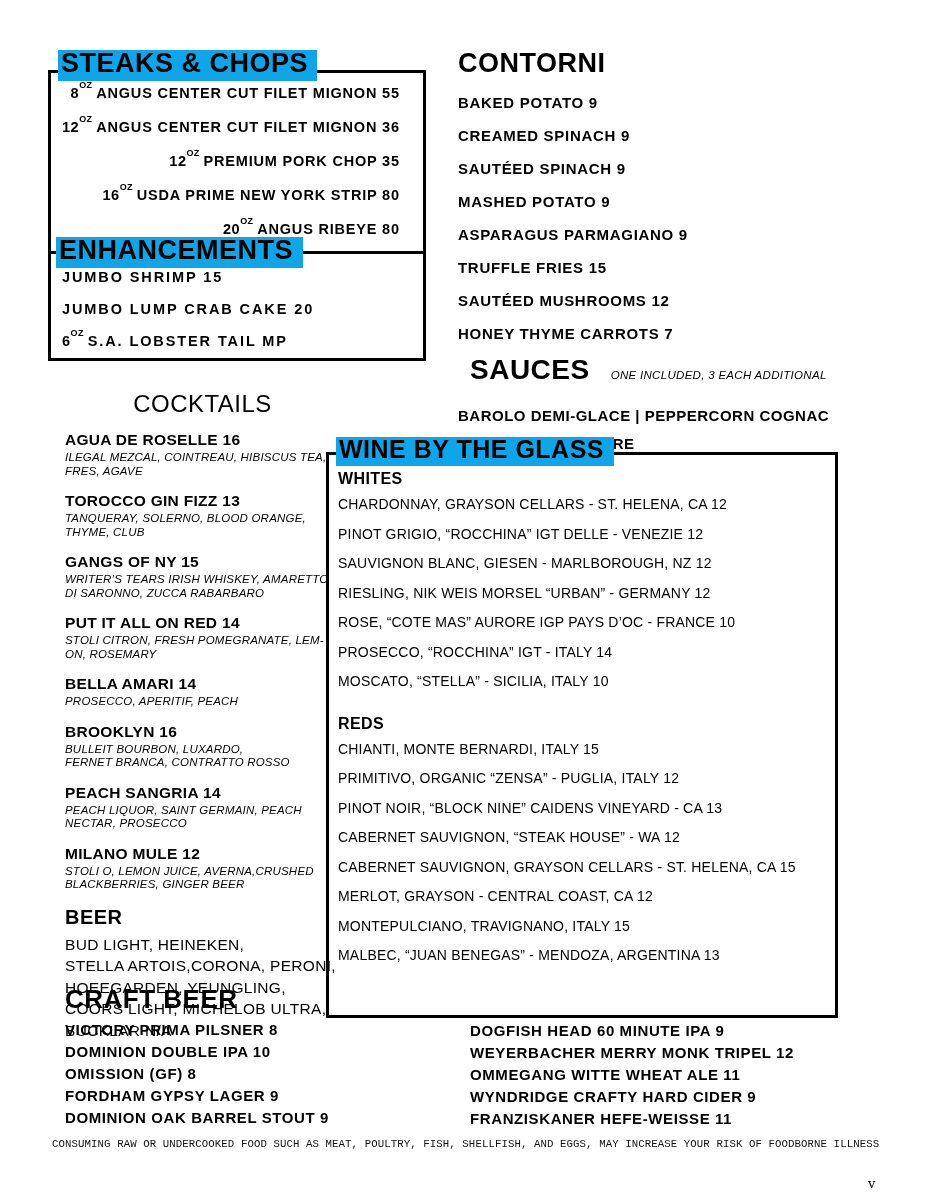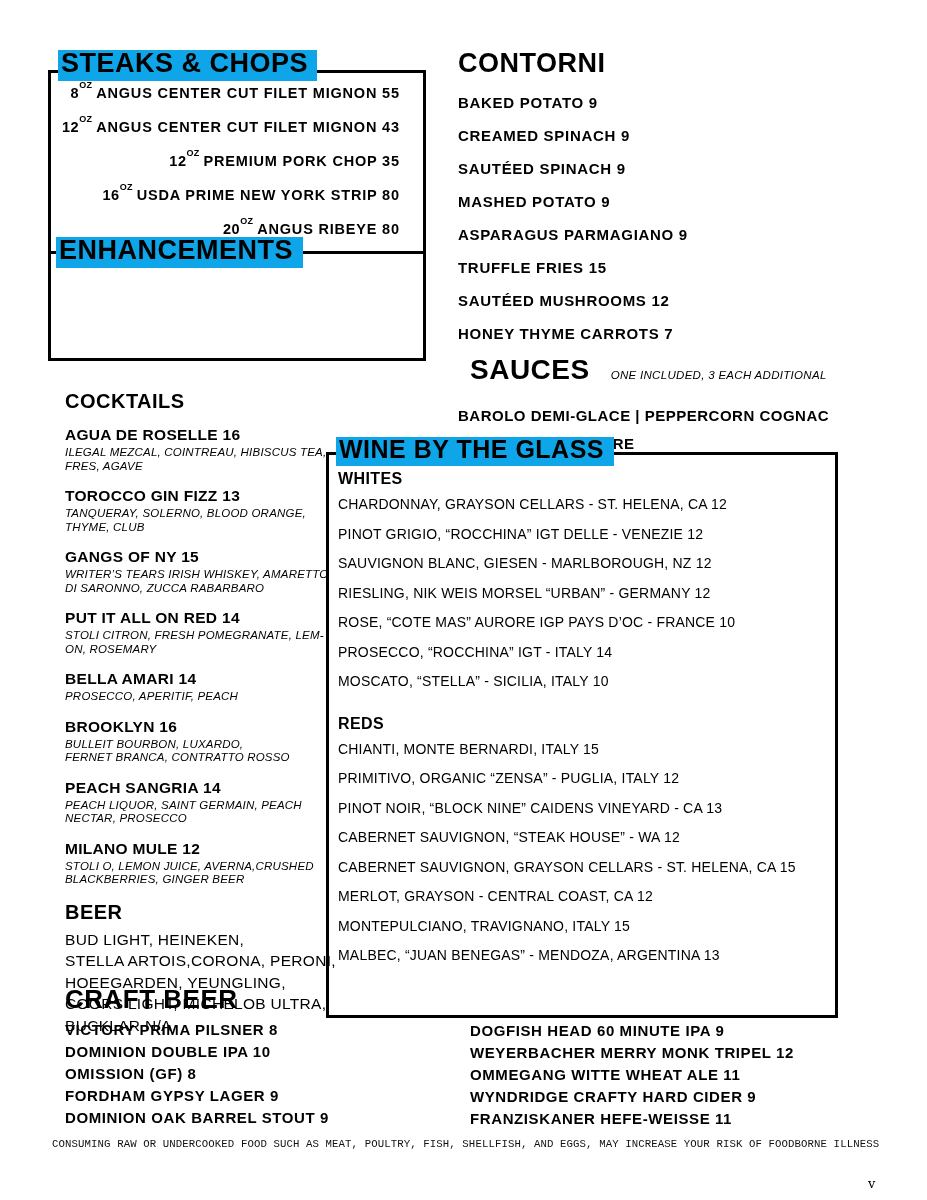--- a/index.html
+++ b/index.html
@@ -34,21 +34,21 @@
   #contorni{position:absolute;left:458px;top:48px;}
   #contorni-title{font-size:27px;font-weight:bold;margin:0 0 14px 0;letter-spacing:0.5px;}
   .contorni-item{font-size:15px;font-weight:bold;letter-spacing:0.7px;height:33px;line-height:19px;white-space:nowrap;}
 
   #sauces{position:absolute;left:458px;top:342px;}
   #sauces-title{font-size:28px;font-weight:bold;margin:12px;display:inline-block;letter-spacing:0.5px;vertical-align:baseline;}
   #sauces-note{font-size:11.5px;font-style:italic;margin-left:9px;letter-spacing:0.3px;}
   .sauce-line{font-size:15px;font-weight:bold;letter-spacing:0.5px;height:19px;margin-top:9px;white-space:nowrap;}
 
   #cocktails{position:absolute;left:65px;top:390px;width:275px;}
-  #cocktails-title{font-size:20px;font-weight:bold;margin:0 0 13px 0;letter-spacing:0.5px;}
+  #cocktails-title{font-size:24px;font-weight:normal;margin:0 0 13px 0;letter-spacing:0.5px;text-align:center;}
   .cocktail-name{font-size:15.5px;font-weight:bold;letter-spacing:0.3px;margin:0;}
   .cocktail-desc{font-size:11.5px;font-style:italic;line-height:13.5px;letter-spacing:0.2px;
                  white-space:pre-line;margin:2px 0 14px 0;}
   #beer-title{font-size:20px;font-weight:bold;margin:8px 0 5px 0;letter-spacing:0.5px;}
   #beer-list{font-size:15.5px;font-weight:normal;line-height:21.5px;letter-spacing:0.3px;white-space:pre-line;}
 
   #craft-beer{position:absolute;left:65px;top:984px;}
   #craft-title{font-size:26px;font-weight:bold;margin:0 0 4px 0;letter-spacing:0.5px;}
   .craft-item{font-size:15px;font-weight:bold;letter-spacing:0.6px;line-height:22px;white-space:nowrap;}
   #craft-right{position:absolute;left:470px;top:1020px;}
@@ -69,29 +69,37 @@
 
   <div class="box" id="steaks-box"></div>
   <div class="rule" id="enh-rule"></div>
   <h2 class="boxtitle" id="steaks-title">STEAKS &amp; CHOPS</h2>
   <h2 class="boxtitle" id="enh-title">ENHANCEMENTS</h2>
 
   <div id="steak-list">
 
       <div class="steak-item"><span class="qty">8</span><sup class="oz">OZ</sup><span>ANGUS CENTER CUT FILET MIGNON 55</span></div>
 
-      <div class="steak-item"><span class="qty">12</span><sup class="oz">OZ</sup><span>ANGUS CENTER CUT FILET MIGNON 43</span></div>
+      <div class="steak-item"><span class="qty">12</span><sup class="oz">OZ</sup><span>ANGUS CENTER CUT FILET MIGNON 36</span></div>
 
       <div class="steak-item"><span class="qty">12</span><sup class="oz">OZ</sup><span>PREMIUM PORK CHOP 35</span></div>
 
       <div class="steak-item"><span class="qty">16</span><sup class="oz">OZ</sup><span>USDA PRIME NEW YORK STRIP 80</span></div>
 
       <div class="steak-item"><span class="qty">20</span><sup class="oz">OZ</sup><span>ANGUS RIBEYE 80</span></div>
     </div>
 
+  <div id="enh-list">
+
+      <div class="enh-item"><span class="qty"></span><sup class="oz"></sup><span>JUMBO SHRIMP 15</span></div>
+
+      <div class="enh-item"><span class="qty"></span><sup class="oz"></sup><span>JUMBO LUMP CRAB CAKE 20</span></div>
+
+      <div class="enh-item"><span class="qty">6</span><sup class="oz">OZ</sup><span>S.A. LOBSTER TAIL MP</span></div>
+    </div>
 
   <div id="contorni">
     <h2 id="contorni-title">CONTORNI</h2>
     <div>
 
         <div class="contorni-item">BAKED POTATO 9</div>
 
         <div class="contorni-item">CREAMED SPINACH 9</div>
 
         <div class="contorni-item">SAUTÉED SPINACH 9</div>

